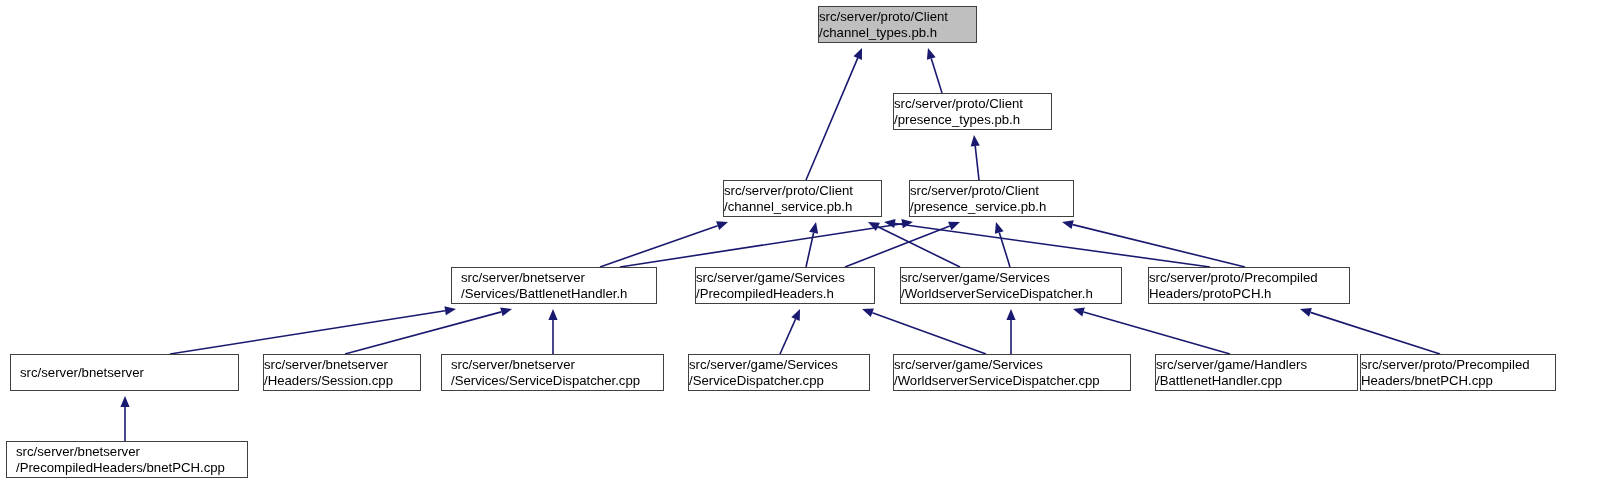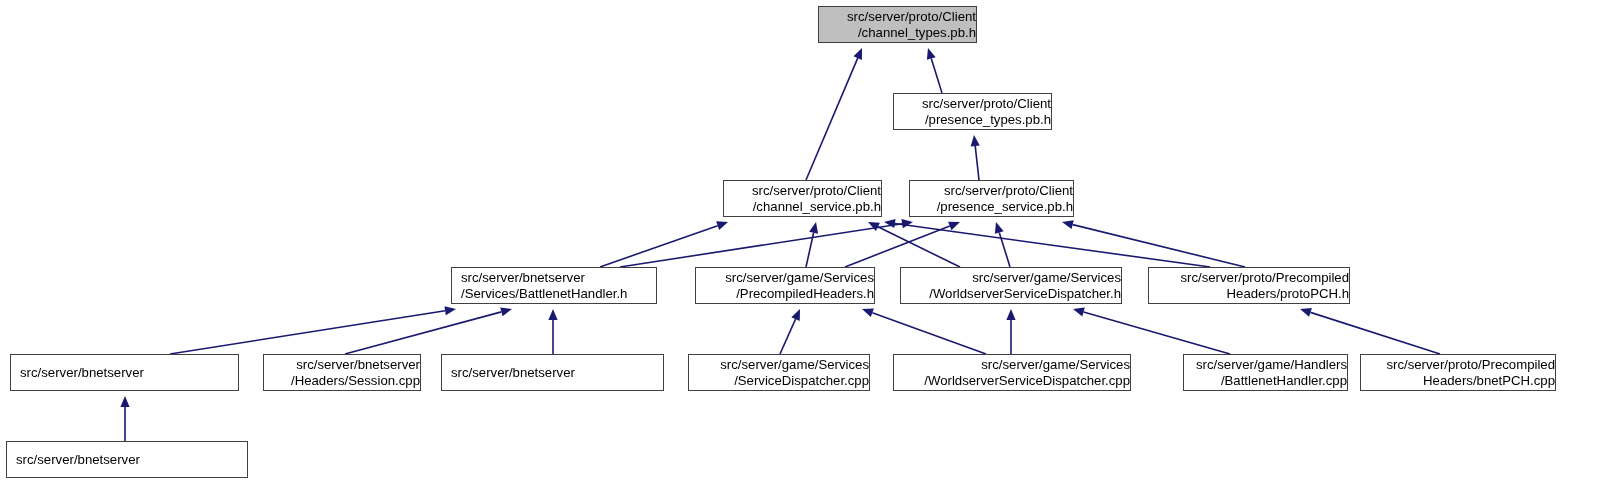--- a/index.html
+++ b/index.html
@@ -23,21 +23,21 @@
     height: 499px;
     pointer-events: none;
   }
   .node {
     position: absolute;
     box-sizing: border-box;
     border: 1px solid #404040;
     background: #ffffff;
     display: flex;
     flex-direction: column;
-    align-items: flex-end;
+    align-items: flex-start;
     justify-content: center;
     line-height: 15.5px;
     font-size: 13.2px;
     color: #000000;
     white-space: nowrap;
     z-index: 2;
   }
   .node.root {
     background: #bfbfbf;
   }
@@ -133,34 +133,36 @@
       </div>
       <div class="node" style="left: 10px; top: 354px; width: 229px; height: 37px;">
         <span class="ln left">src/server/bnetserver</span>
       </div>
       <div class="node" style="left: 263px; top: 354px; width: 158px; height: 37px;">
         <span class="ln">src/server/bnetserver</span>
         <span class="ln">/Headers/Session.cpp</span>
       </div>
       <div class="node" style="left: 441px; top: 354px; width: 223px; height: 37px;">
         <span class="ln left">src/server/bnetserver</span>
+        <span class="ln left">/Services/ServiceDispatcher.cpp</span>
       </div>
       <div class="node" style="left: 688px; top: 354px; width: 182px; height: 37px;">
         <span class="ln">src/server/game/Services</span>
         <span class="ln">/ServiceDispatcher.cpp</span>
       </div>
       <div class="node" style="left: 893px; top: 354px; width: 238px; height: 37px;">
         <span class="ln">src/server/game/Services</span>
         <span class="ln">/WorldserverServiceDispatcher.cpp</span>
       </div>
-      <div class="node" style="left: 1155px; top: 354px; width: 165px; height: 37px; margin-left: 28px;">
+      <div class="node" style="left: 1155px; top: 354px; width: 203px; height: 37px;">
         <span class="ln">src/server/game/Handlers</span>
         <span class="ln">/BattlenetHandler.cpp</span>
       </div>
       <div class="node" style="left: 1360px; top: 354px; width: 196px; height: 37px;">
         <span class="ln">src/server/proto/Precompiled</span>
         <span class="ln">Headers/bnetPCH.cpp</span>
       </div>
       <div class="node" style="left: 6px; top: 441px; width: 242px; height: 37px;">
         <span class="ln left">src/server/bnetserver</span>
+        <span class="ln left">/PrecompiledHeaders/bnetPCH.cpp</span>
       </div>
     </div>
 </div>
 
 </body></html>

